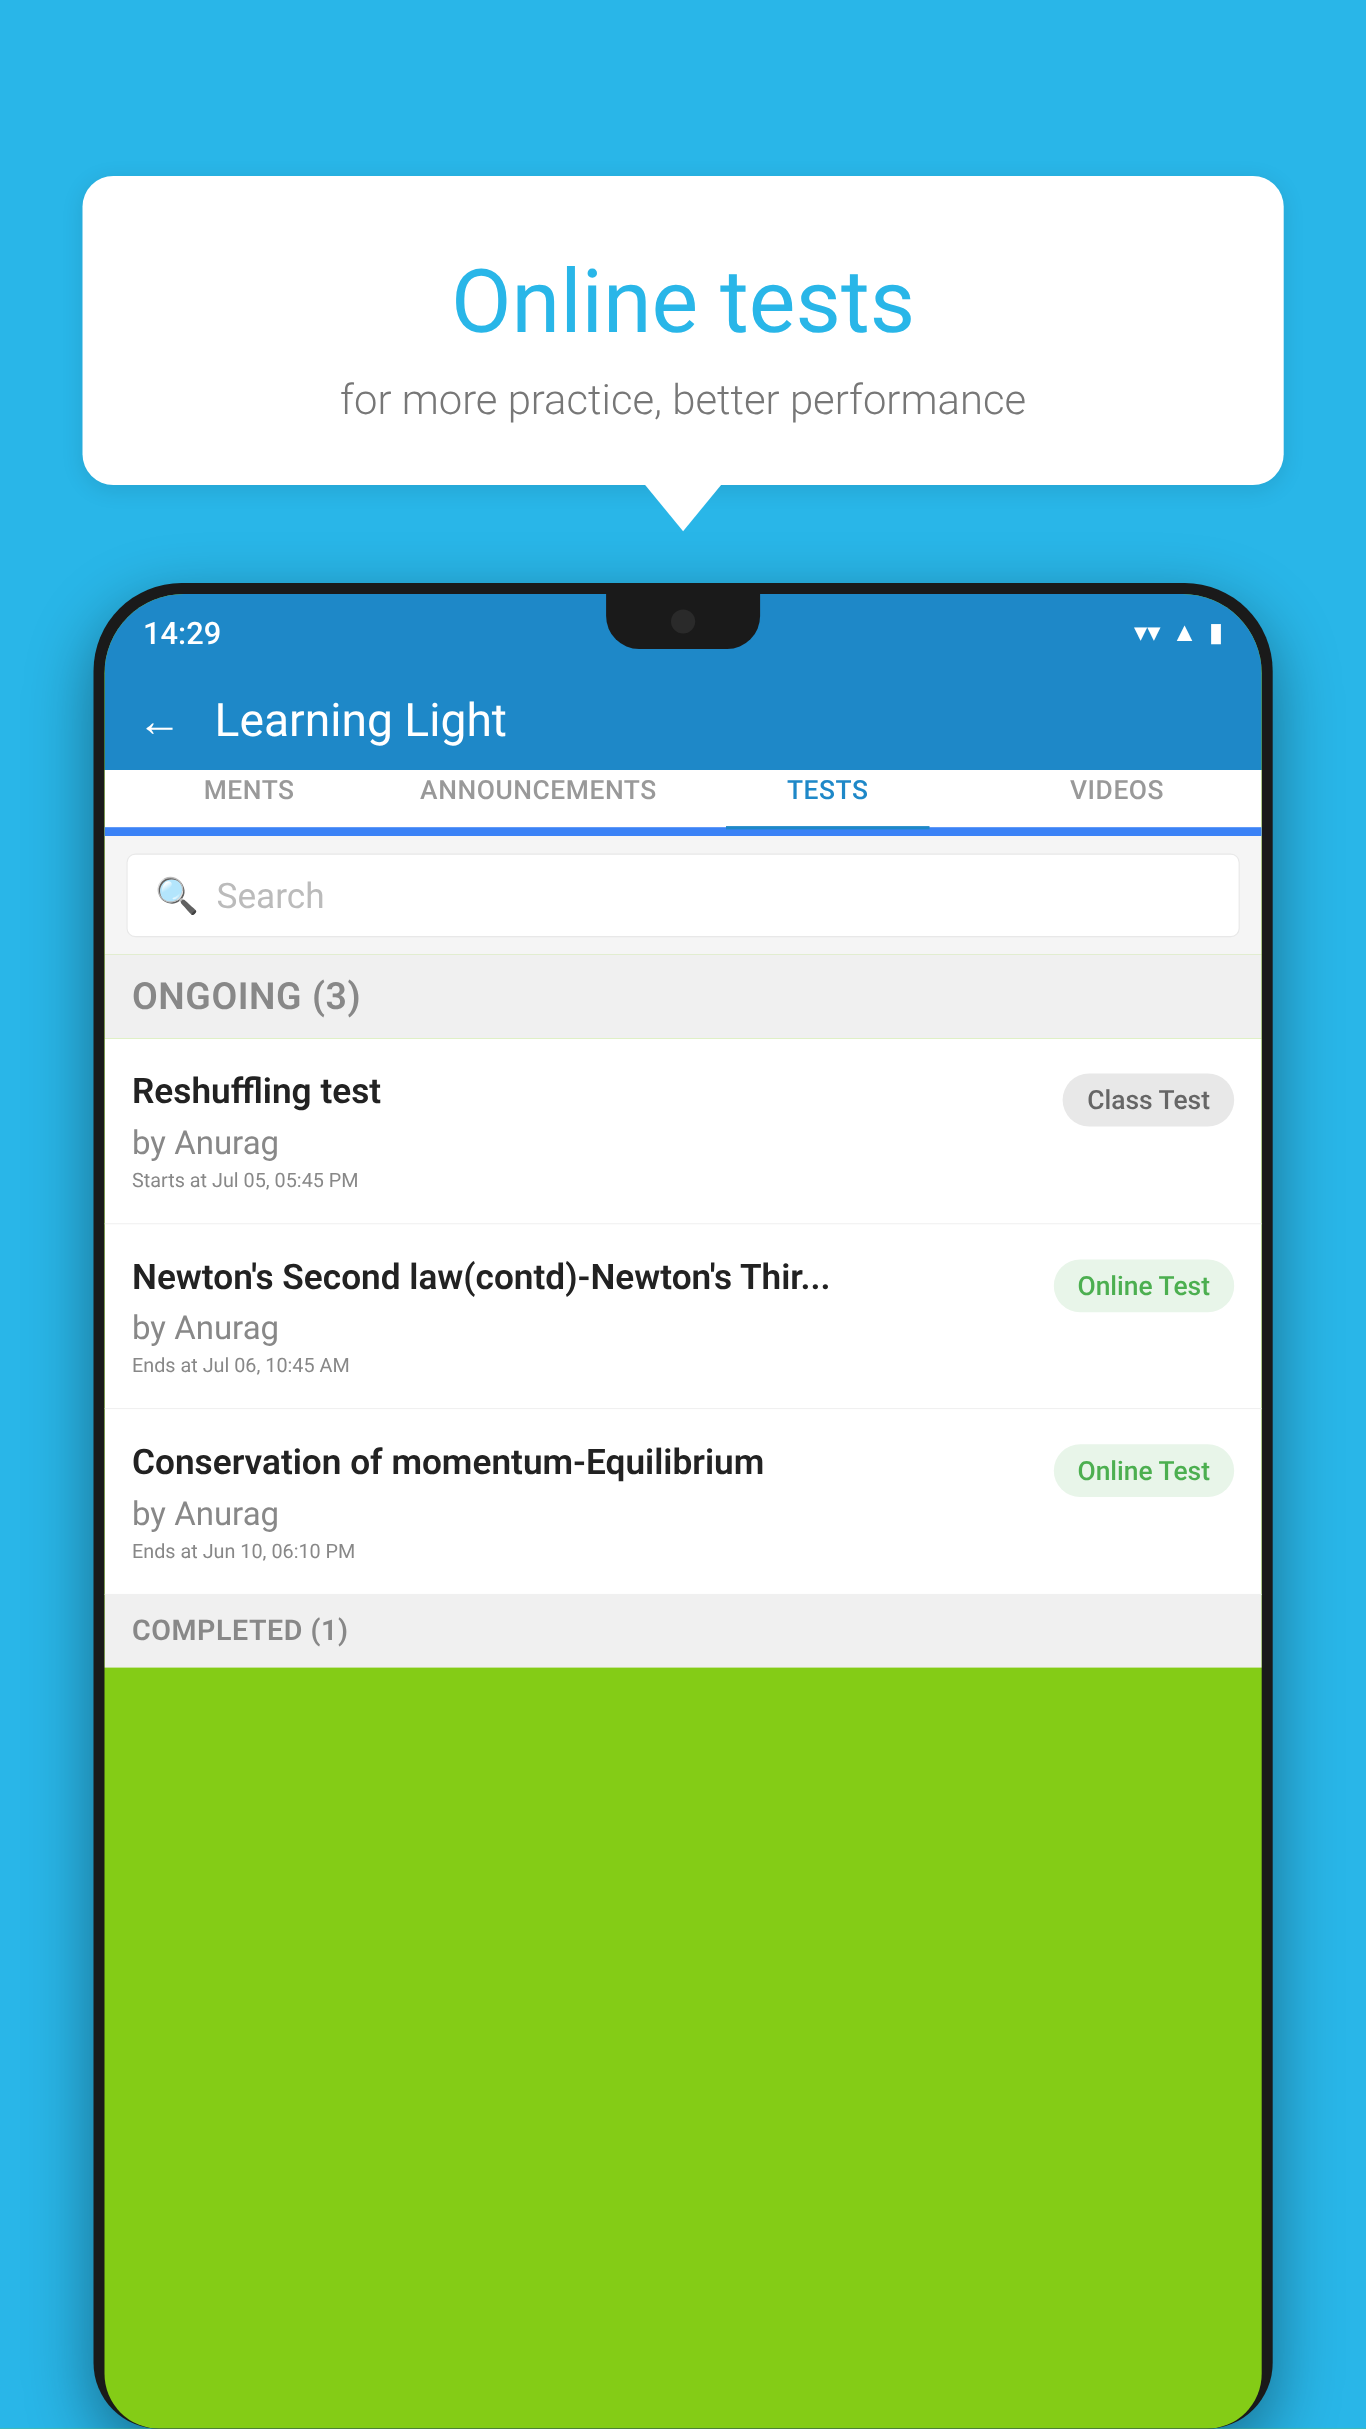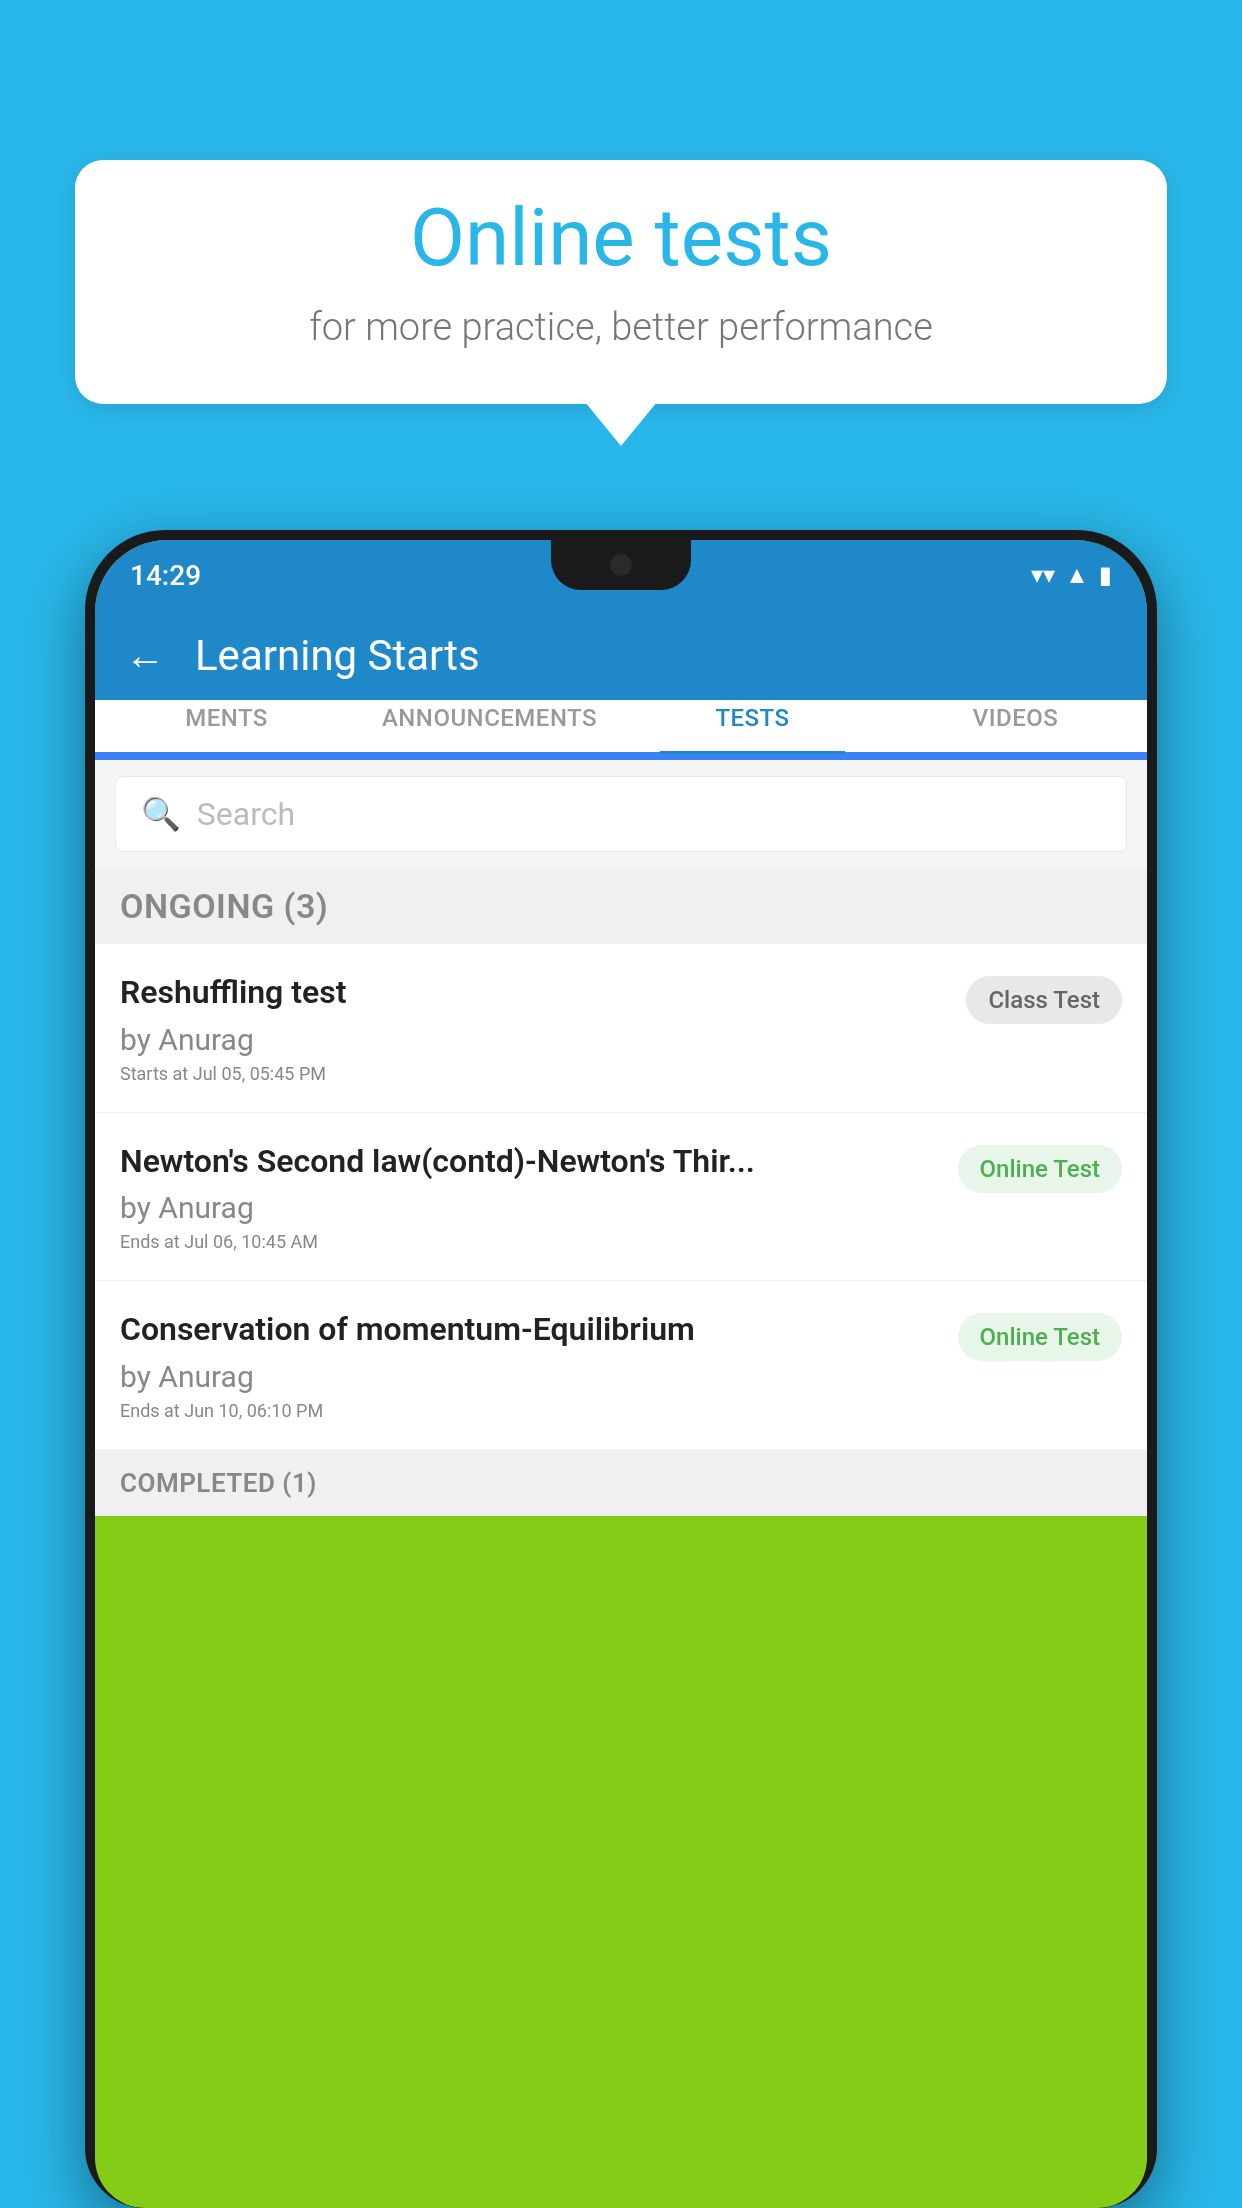--- a/index.html
+++ b/index.html
@@ -15,21 +15,21 @@
     }
 
     
     .speech-bubble {
       position: absolute;
       top: 160px;
       left: 75px;
       right: 75px;
       background: #ffffff;
       border-radius: 28px;
-      padding: 31px 50px 55px 50px;
+      padding: 68px 50px 55px 50px;
       text-align: center;
       box-shadow: 0 4px 20px rgba(0,0,0,0.1);
     }
     .speech-bubble::after {
       content: '';
       position: absolute;
       bottom: -42px;
       left: 50%;
       transform: translateX(-50%);
       width: 0;
@@ -284,21 +284,21 @@
       </div>
       <div class="status-icons">
         <span>▾▾</span>
         <span>▲</span>
         <span>▮</span>
       </div>
     </div>
 
     <div class="app-header">
       <span class="back-arrow">←</span>
-      <span class="app-title">Learning Starts</span>
+      <span class="app-title">Learning Light</span>
     </div>
 
     <div class="tabs-bar">
       <div class="tab">
         <span>MENTS</span>
       </div>
       <div class="tab">
         <span>ANNOUNCEMENTS</span>
       </div>
       <div class="tab active">

